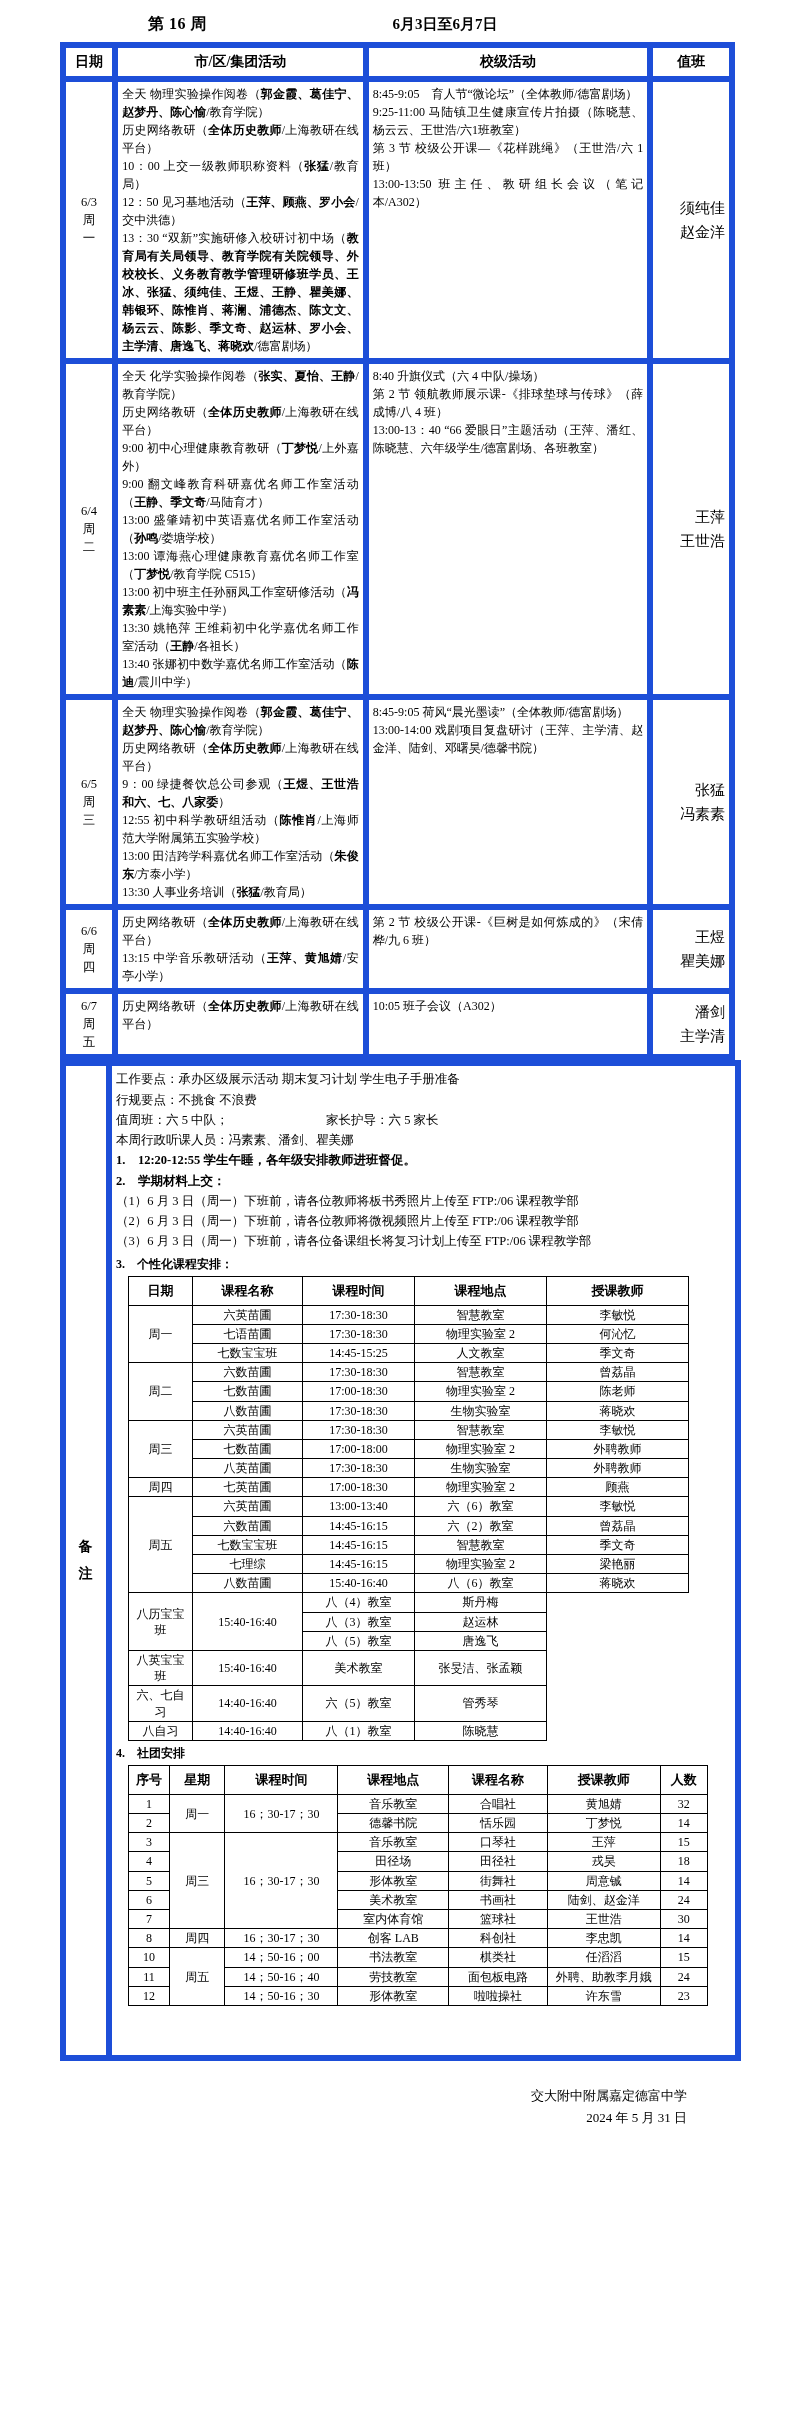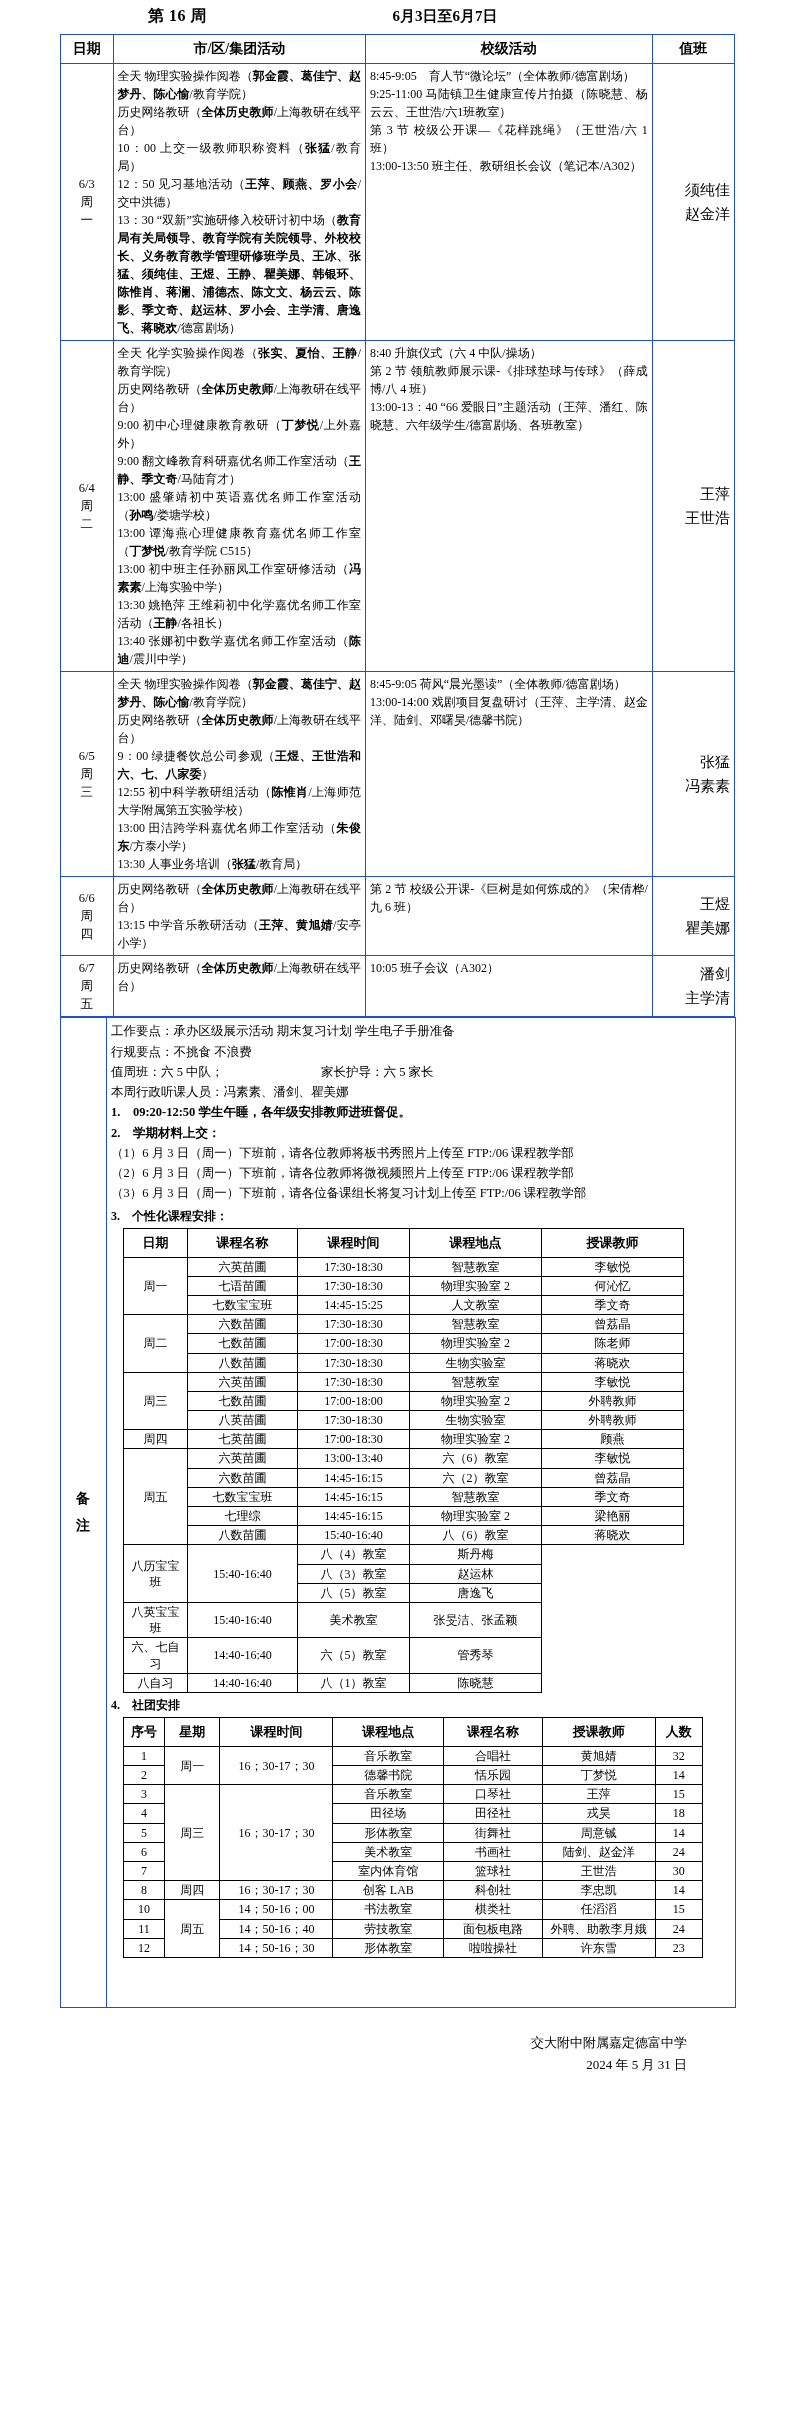--- a/index.html
+++ b/index.html
@@ -7,21 +7,21 @@
     margin: 0; padding: 0;
     background: #ffffff;
   }
   body {
     width: 795px;
     min-height: 2426px;
     font-family: "Liberation Serif", "DejaVu Serif", serif;
     color: #000;
     position: relative;
   }
-  .page { width: 795px; padding: 0 60px; }
+  .page { width: 795px; padding: 8px 60px; }
 
   
   .title-row {
     display: flex;
     align-items: baseline;
     height: 34px;
     padding-top: 6px;
   }
   .title-week {
     width: 235px;
@@ -39,21 +39,21 @@
   }
 
   
   table.main {
     border-collapse: collapse;
     width: 675px;
     table-layout: fixed;
   }
   table.main > tbody > tr > td,
   table.main > thead > tr > th {
-    border: 1px solid #1d4ed8;
+    border: 6px solid #1d4ed8;
     vertical-align: top;
     padding: 3px 4px;
     font-family: Liberation Serif, serif;
   }
   thead th {
     text-align: center;
     font-size: 14px;
     font-weight: bold;
     vertical-align: middle !important;
     padding: 5px 2px !important;
@@ -292,21 +292,21 @@
           <div>注</div>
         </td>
         <td class="notes-cell">
           <p class="note-line">工作要点：承办区级展示活动 期末复习计划 学生电子手册准备</p>
           <p class="note-line">行规要点：不挑食 不浪费</p>
           <div class="note-line note-duty">
             <span class="d1">值周班：六 5 中队；</span>
             <span>家长护导：六 5 家长</span>
           </div>
           <p class="note-line">本周行政听课人员：冯素素、潘剑、瞿美娜</p>
-          <p class="note-line bold">1.　09:20-12:50 学生午睡，各年级安排教师进班督促。</p>
+          <p class="note-line bold">1.　12:20-12:55 学生午睡，各年级安排教师进班督促。</p>
           <p class="note-line bold">2.　学期材料上交：</p>
           <p class="note-sub">（1）6 月 3 日（周一）下班前，请各位教师将板书秀照片上传至 FTP:/06 课程教学部</p>
           <p class="note-sub">（2）6 月 3 日（周一）下班前，请各位教师将微视频照片上传至 FTP:/06 课程教学部</p>
           <p class="note-sub">（3）6 月 3 日（周一）下班前，请各位备课组长将复习计划上传至 FTP:/06 课程教学部</p>
 
           <p class="sec-title">3.　个性化课程安排：</p>
           <table class="inner personal">
             <colgroup>
               <col class="p-day">
                 <col class="p-name">

